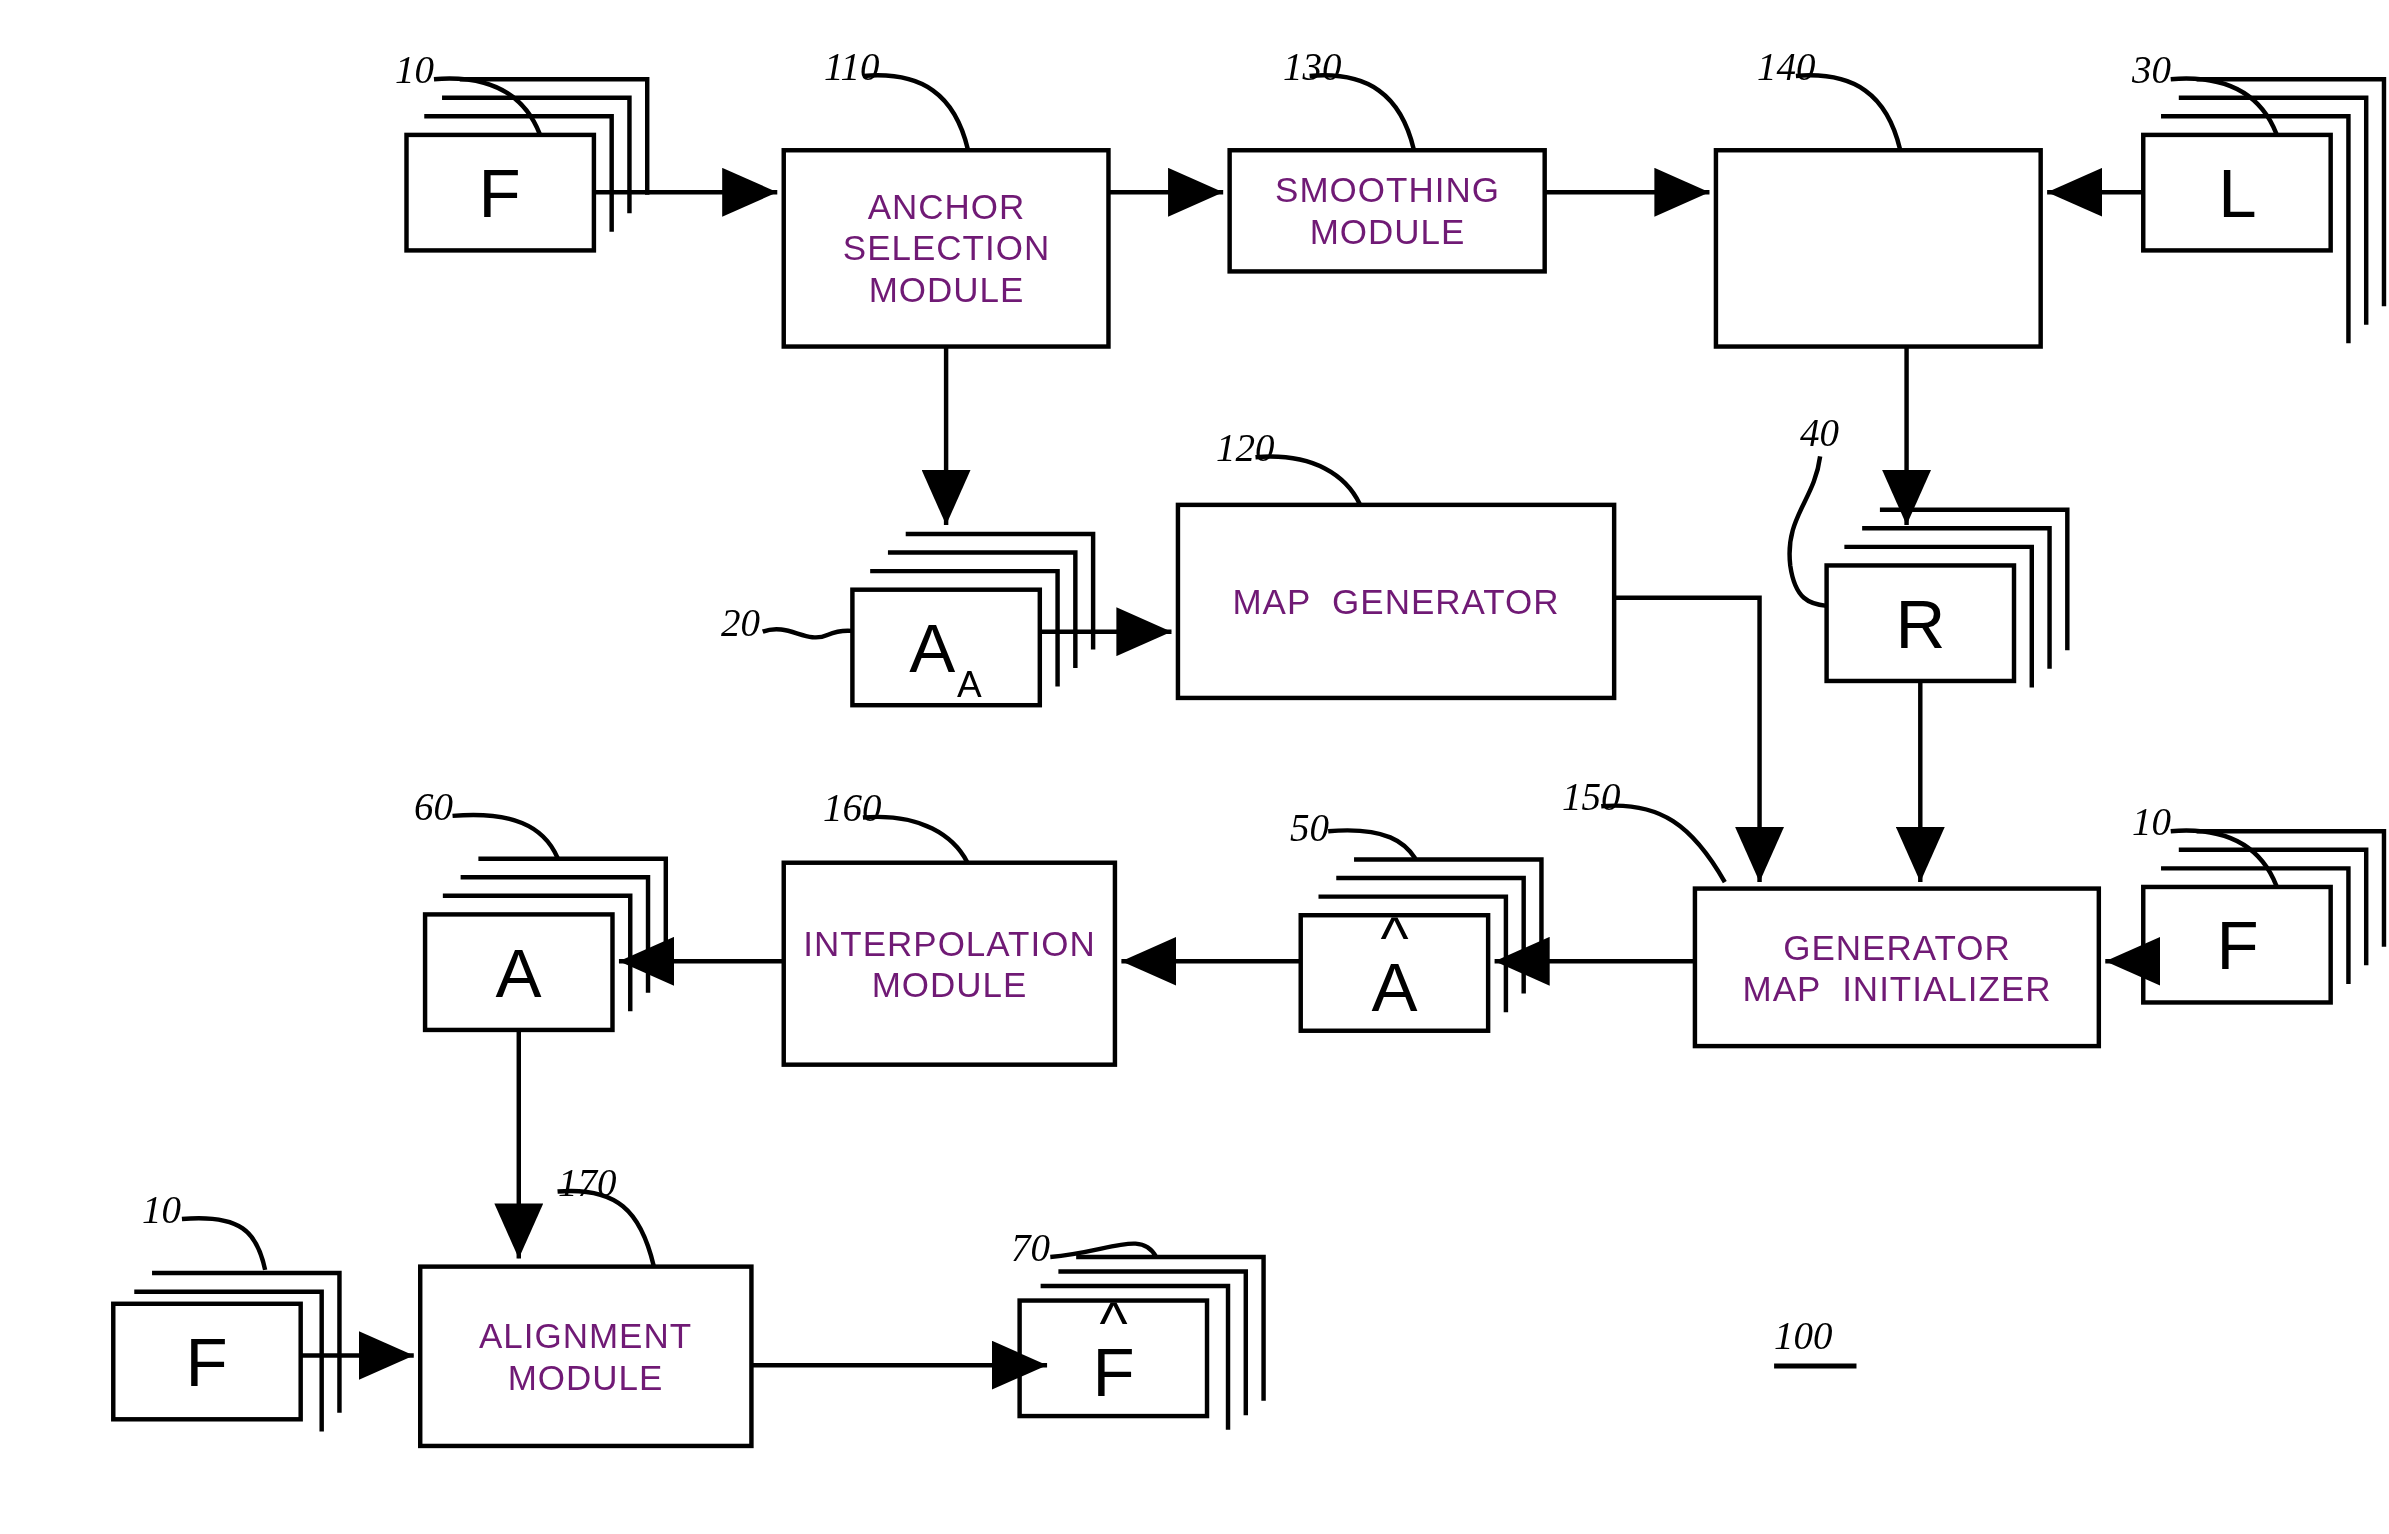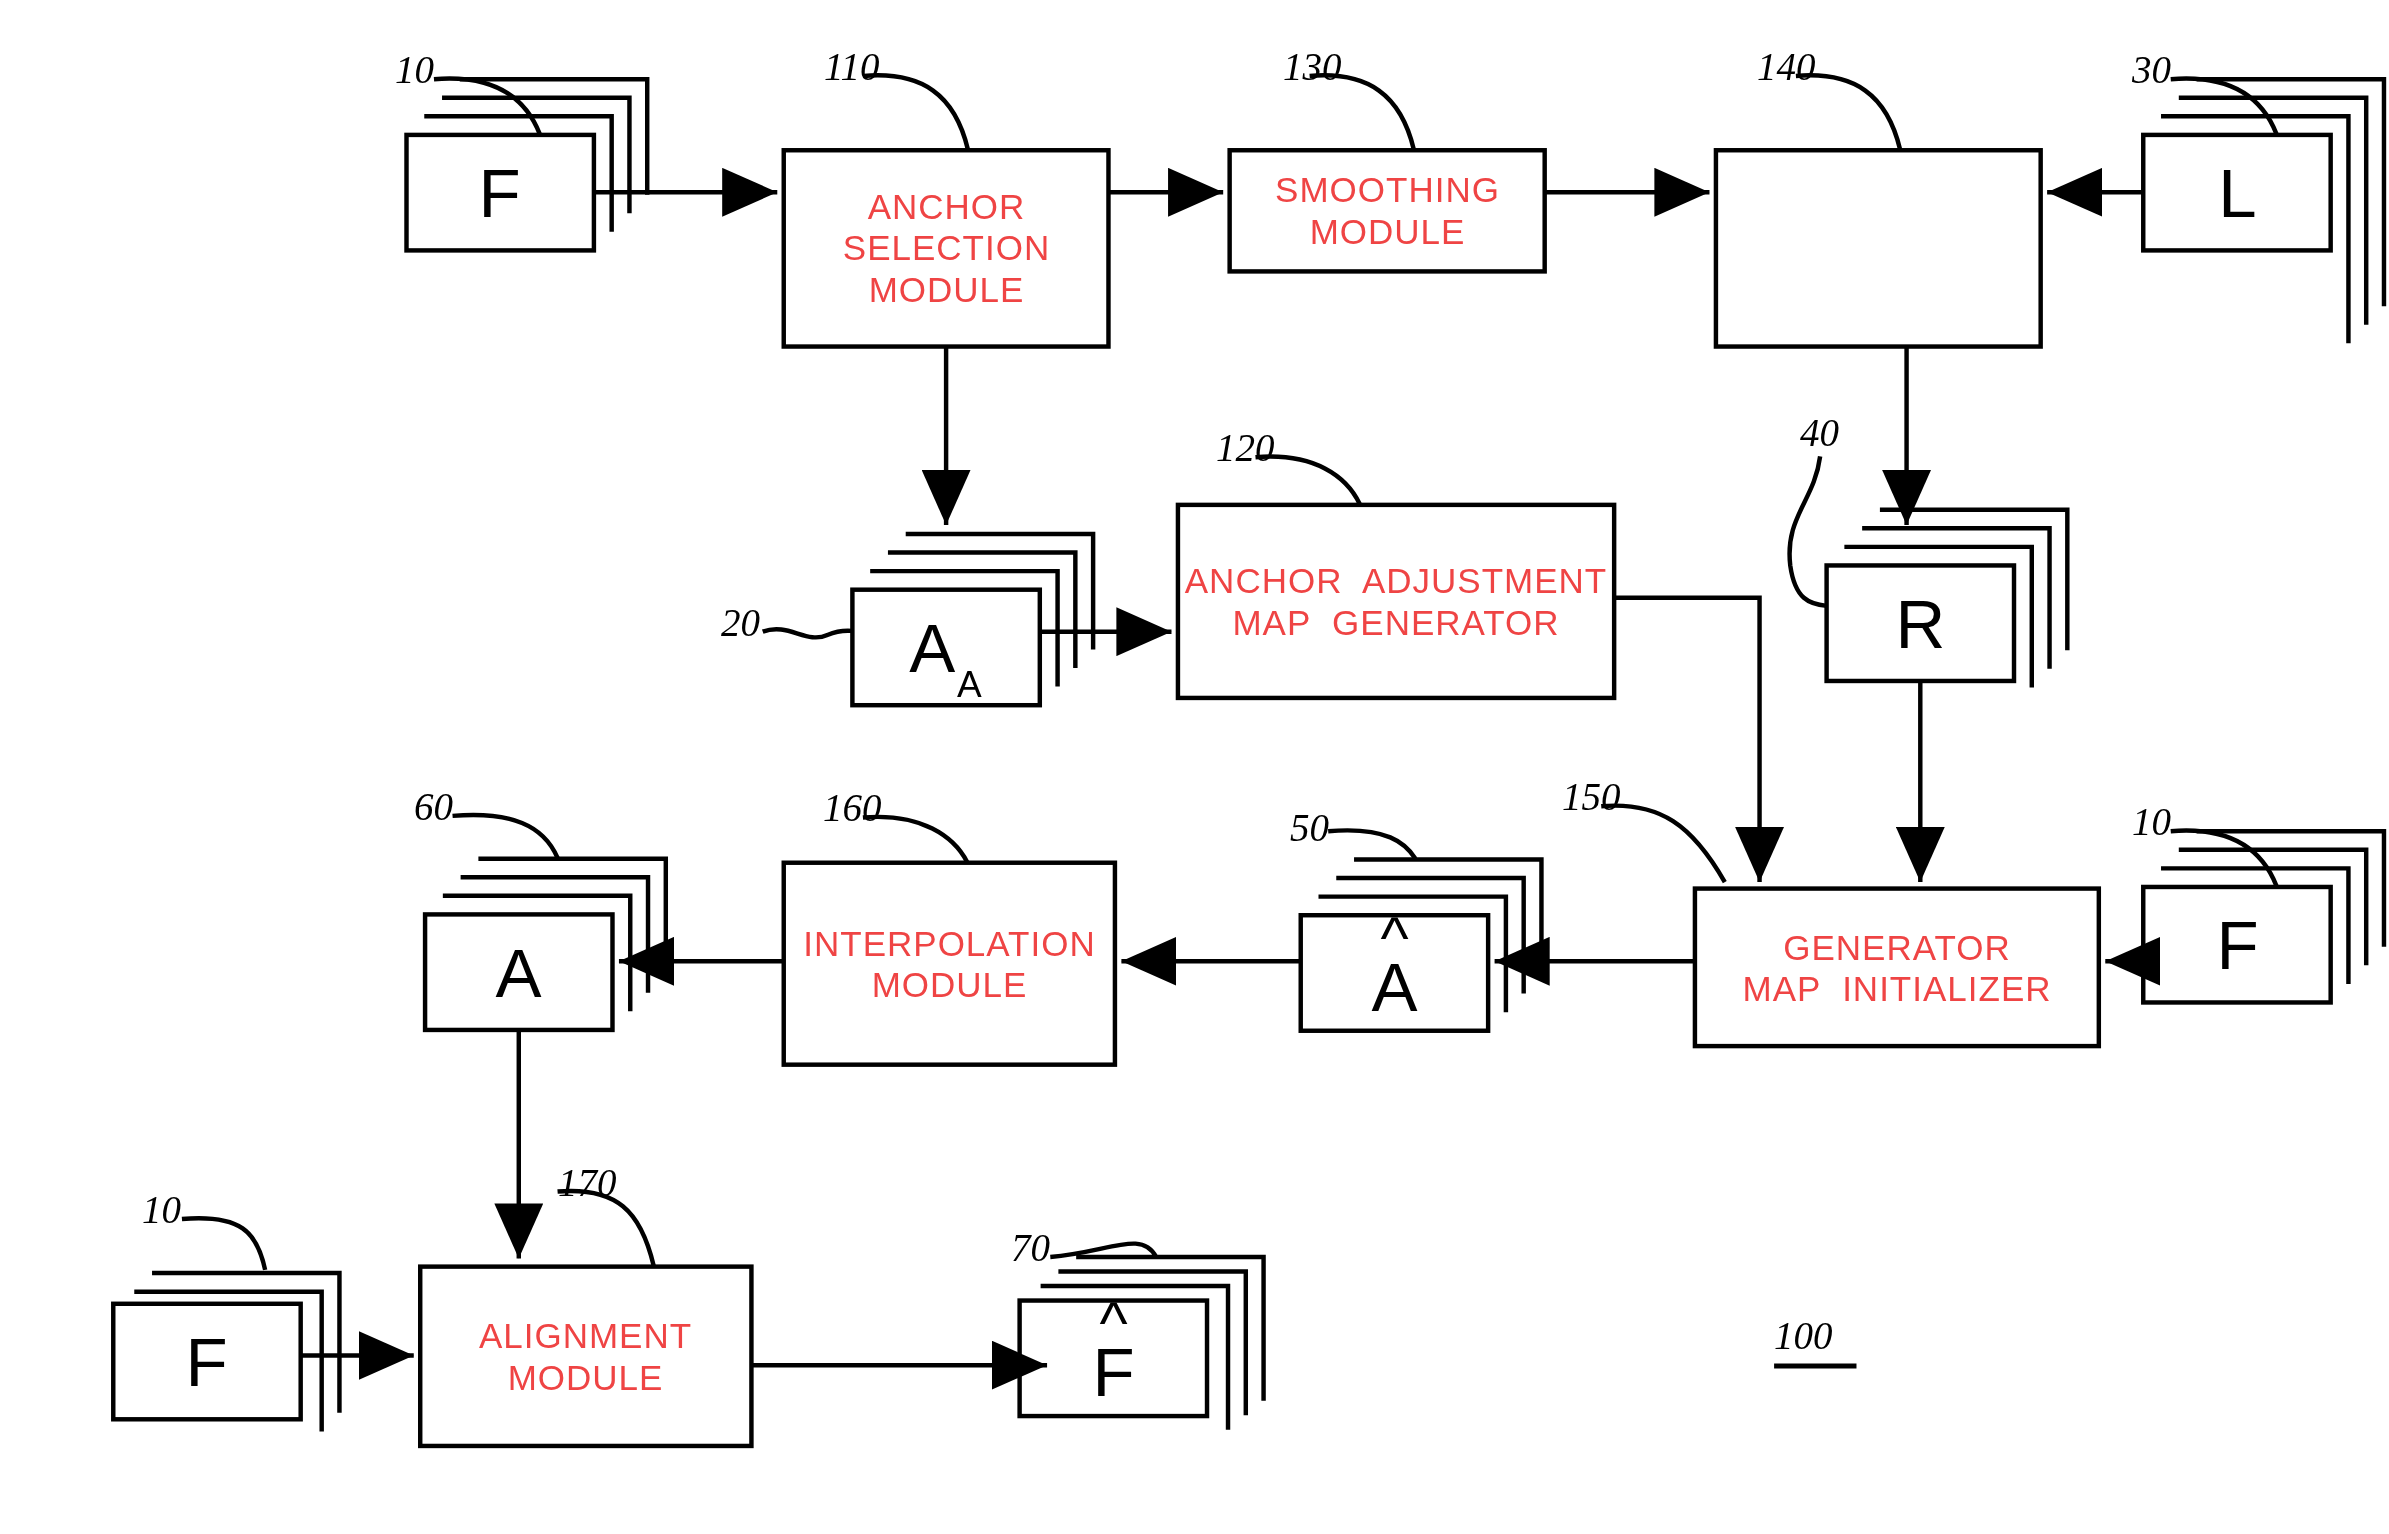--- a/index.html
+++ b/index.html
@@ -7,21 +7,21 @@
   body{font-family:"Liberation Sans", sans-serif;}
   #fig{position:relative;width:2389px;height:1534px;background:#fff;overflow:hidden;}
   #svgroot{position:absolute;left:0;top:0;width:2389px;height:1534px;}
   .boxtext{
     position:absolute;
     display:flex;flex-direction:column;
     align-items:center;justify-content:center;
     font-family:"Liberation Sans", sans-serif;
     font-size:35px;
     letter-spacing:1px;
-    color:#ef4444;
+    color:#701a75;
     line-height:1.18;
     text-align:right;
     white-space:pre;
     pointer-events:none;
   }
   .boxtext span{display:block;}
   .reflbl{
     position:absolute;
     font-family:"Liberation Serif", serif;
     font-style:italic;
@@ -194,21 +194,20 @@
     <span>MODULE</span>
   </div>
 
   <div class="boxtext" style="left:1230px;top:150px;width:315px;height:121px;">
     <span>SMOOTHING</span>
     <span>MODULE</span>
   </div>
 
 
   <div class="boxtext" style="left:1178px;top:505px;width:436px;height:193px;">
-    <span>ANCHOR  ADJUSTMENT</span>
     <span>MAP  GENERATOR</span>
   </div>
 
   <div class="boxtext" style="left:1695px;top:889px;width:404px;height:158px;">
     <span>GENERATOR</span>
     <span>MAP  INITIALIZER</span>
   </div>
 
   <div class="boxtext" style="left:784px;top:863px;width:331px;height:202px;">
     <span>INTERPOLATION</span>

